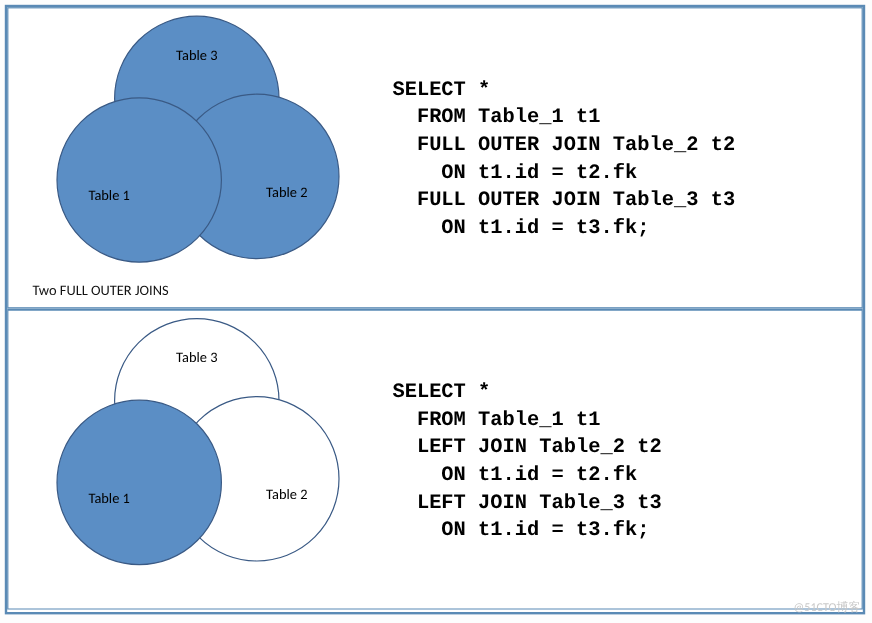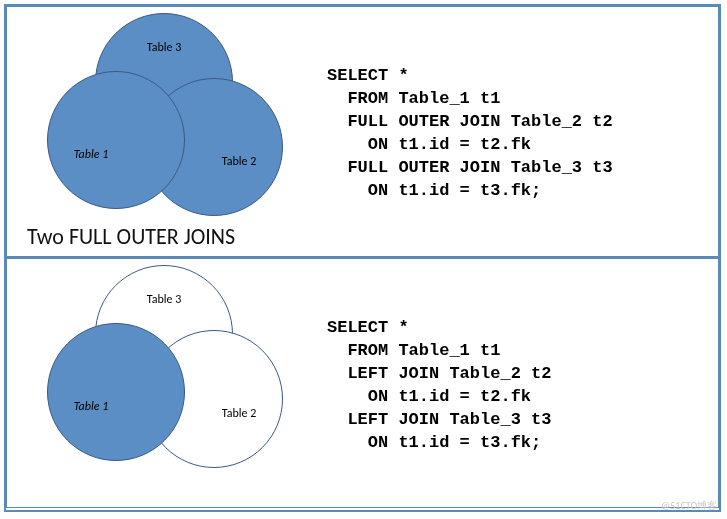--- a/index.html
+++ b/index.html
@@ -39,31 +39,31 @@
     border: 1.5px solid #3a5a85;
     display: flex;
     align-items: center;
     justify-content: center;
     font-size: 12px;
     color: #000;
   }
   .circle.filled { background: #5b8ec5; }
   .circle.empty  { background: #ffffff; }
   .c3 { left: 78px;  top: 0px;   z-index: 1; }
-  .c1 { left: 30px;  top: 58px;  z-index: 3; font-style: italic; }
+  .c1 { left: 30px;  top: 68px;  z-index: 3; }
   .c2 { left: 128px; top: 65px;  z-index: 2; }
   .circle span { position: relative; }
   .c3 span { top: -35px; }
   .c1 span { left: -25px; top: 14px; }
   .c2 span { left: 25px; top: 14px; }
   .caption {
     position: absolute;
     left: 20px;
     bottom: 6px;
-    font-size: 22px;
+    font-size: 12px;
     color: #111;
   }
   .code {
     position: absolute;
     left: 320px;
     top: 10px;
     font-family: "Courier New", monospace;
     font-weight: bold;
     font-size: 17px;
     line-height: 1.35;

